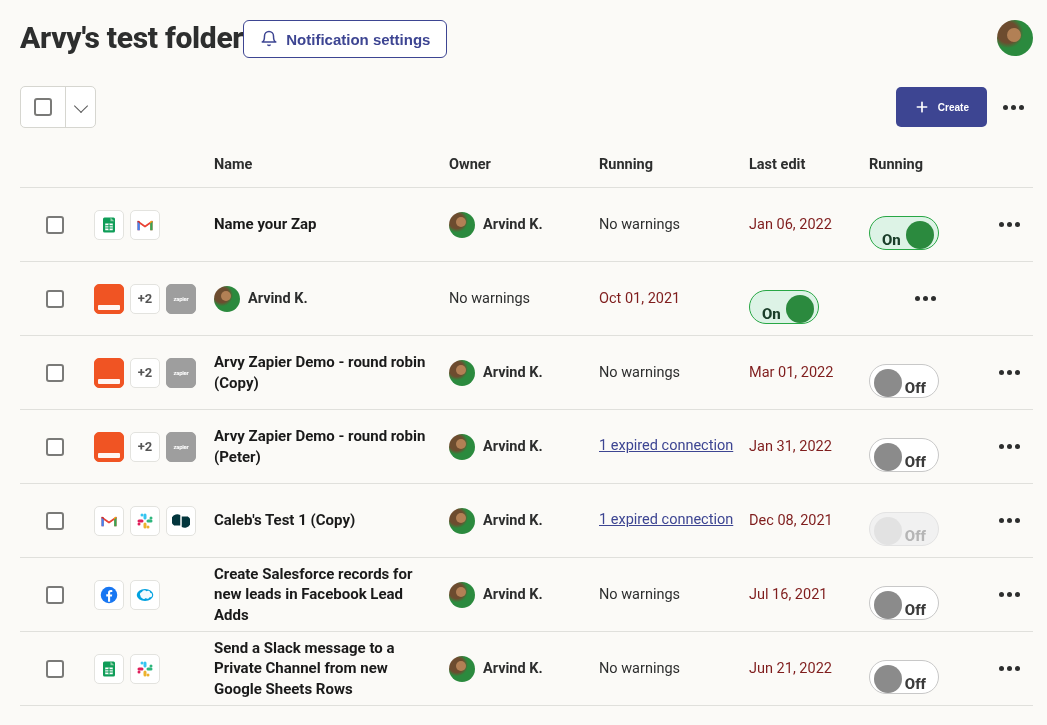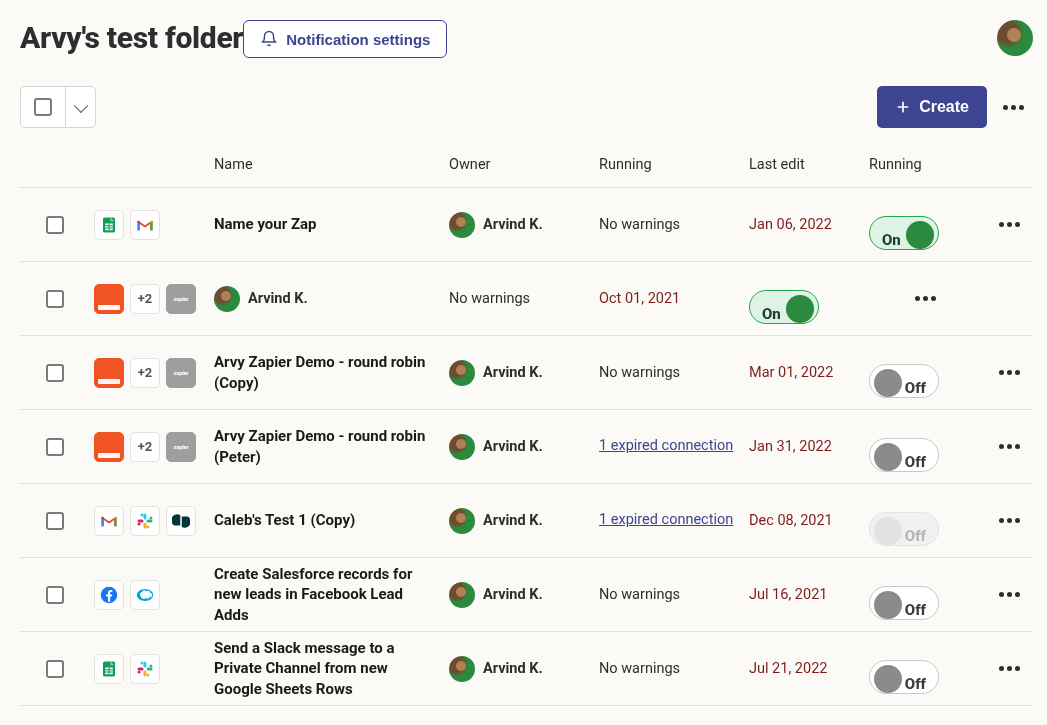--- a/index.html
+++ b/index.html
@@ -119,21 +119,21 @@
   .create-btn {
     display: inline-flex;
     align-items: center;
     gap: 8px;
     background: var(--primary);
     color: #fff;
     border: none;
     border-radius: 5px;
     padding: 12px 18px;
     font-weight: 700;
-    font-size: 16px;
+    font-size: 10px;
     cursor: pointer;
   }
   .more-btn {
     width: 40px;
     height: 40px;
     display: inline-flex;
     align-items: center;
     justify-content: center;
     cursor: pointer;
     margin-left: 6px;
@@ -154,21 +154,21 @@
     margin-top: 18px;
   }
   .grid-header, .grid-row {
     display: grid;
     grid-template-columns: 70px 120px 1fr 150px 150px 120px 120px 48px;
     align-items: center;
     padding: 0 0;
   }
   .grid-header {
     font-size: 14.5px;
-    font-weight: 400;
+    font-weight: 700;
     color: var(--text);
     padding: 10px 0 14px;
     border-bottom: 1px solid var(--border);
   }
   .grid-row {
     min-height: 74px;
     border-bottom: 1px solid var(--border);
   }
   .cell { padding: 0 4px; }
   .cell.checkbox { display:flex; justify-content:center; }
@@ -595,21 +595,21 @@
               <use href="#icon-slack"></use>
             </svg>
           </div>
     </div>
     <div class="cell name">Send a Slack message to a Private Channel from new Google Sheets Rows</div>
     <div class="cell owner">
       <div class="owner-avatar"></div>
       <span>Arvind K.</span>
     </div>
     <div class="cell warnings"><span>No warnings</span></div>
-    <div class="cell lastedit">Jul 21, 2022</div>
+    <div class="cell lastedit">Jun 21, 2022</div>
     <div class="cell toggle">
           <div class="toggle off">
     <span class="knob"></span>
     <span class="label">Off</span>
   </div>
         </div>
     <div class="cell actions">
       <div class="more-btn" style="margin:0">
         <div class="dots">
               <span></span>

